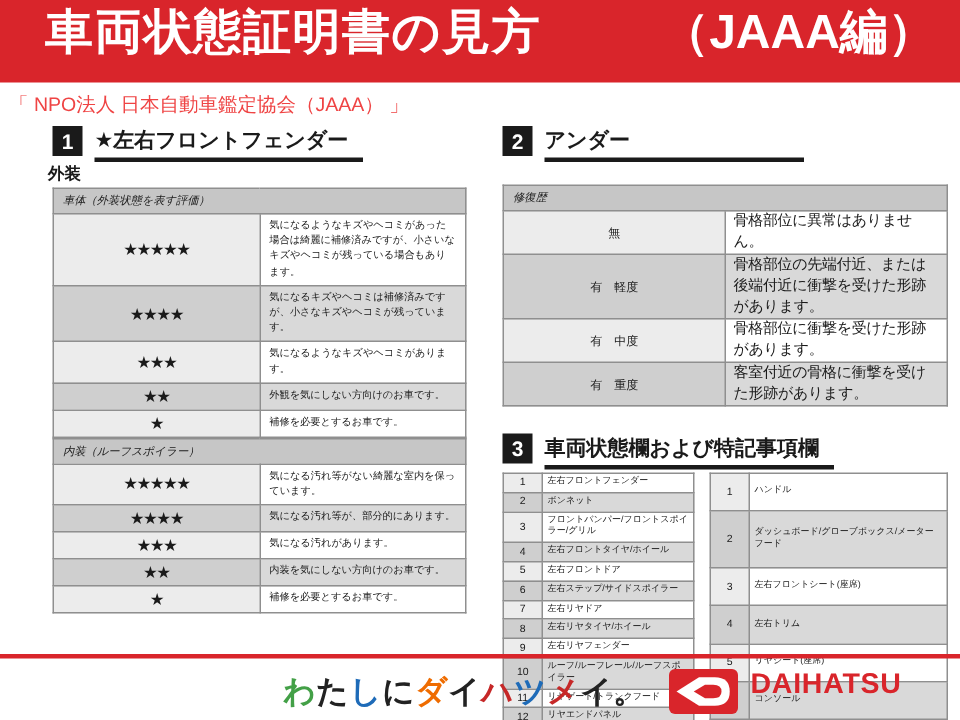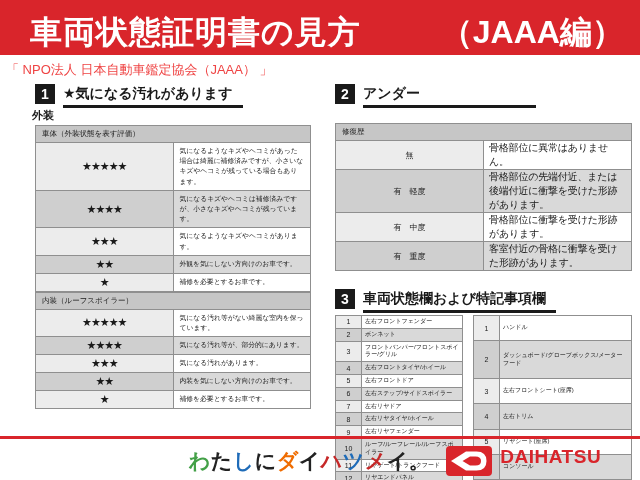--- a/index.html
+++ b/index.html
@@ -5,21 +5,21 @@
   * { box-sizing: border-box; margin: 0; padding: 0; }
   html,body { background:#e9e9e9; }
   body { font-family: "Liberation Sans", "DejaVu Sans", sans-serif; }
   .page {
     position: relative; width: 640px; height: 480px;
     background: #ffffff; overflow: hidden; margin: 0 auto;
   }
   
   .titlebar {
     position: absolute; top: 0; left: 0; width: 640px; height: 55px;
-    background: #d9252b; color: #fff; display: flex; align-items: flex-end;
+    background: #d9252b; color: #fff; display: flex; align-items: flex-start;
   }
   .titlebar .t-main { font-size: 32px; font-weight: bold; margin-left: 30px; letter-spacing: 1px; }
   .titlebar .t-edition { font-size: 32px; font-weight: bold; margin-left: 80px; }
   
   .subtitle { position: absolute; top: 61px; left: 6px; font-size: 13px; color: #ef4444; }
   
   .col-left  { position: absolute; left: 35px;  top: 84px; width: 276px; }
   .col-right { position: absolute; left: 335px; top: 84px; width: 297px; }
   
   .sec-head { display: flex; align-items: flex-start; height: 22px; }
@@ -34,21 +34,21 @@
   }
   .pad-s  { padding-right: 10px; }
   .pad-xl { padding-right: 116px; }
   
   .tbl-label { font-size: 11px; font-weight: bold; color: #1a1a1a; margin: 2px 0 2px -3px; }
   .lbl-interior { margin-top: 14px; }
   table { border-collapse: collapse; width: 100%; table-layout: fixed; }
   table, th, td { border: 1px solid #8f8f8f; }
   th {
     background: #c6c6c6; font-size: 7.5px; font-weight: normal; color: #1a1a1a;
-    text-align: left; padding: 3px 6px;
+    text-align: left; padding: 3px 6px; font-style: italic;
   }
   .rating td.stars {
     width: 60px; text-align: center; font-size: 11px; letter-spacing: -1px;
     background: #ececec; padding: 2px; color: #1a1a1a;
   }
   .rating td.desc { font-size: 6.8px; line-height: 1.5; padding: 3px 6px; color: #1a1a1a; }
   .rating tr:nth-child(even) { background: #d9d9d9; }
   .rating tr:nth-child(even) td.stars { background: #cfcfcf; }
   
   .sec2-gap { margin-top: 17px; }
@@ -92,21 +92,21 @@
   <header class="titlebar">
     <span class="t-main">車両状態証明書の見方</span>
     <span class="t-edition">（JAAA編）</span>
   </header>
 
   <div class="subtitle">「 NPO法人 日本自動車鑑定協会（JAAA） 」</div>
 
   <div class="col-left">
     <div class="sec-head">
       <span class="sec-num">1</span>
-      <span class="sec-title pad-s">★気になる汚れがあります</span>
+      <span class="sec-title pad-s">★左右フロントフェンダー</span>
     </div>
 
     <div class="tbl-label">外装</div>
     <table class="rating">
       <thead>
         <tr>
           <th colspan="2">車体（外装状態を表す評価）</th>
         </tr>
       </thead>
       <tbody id="exterior-rows">

